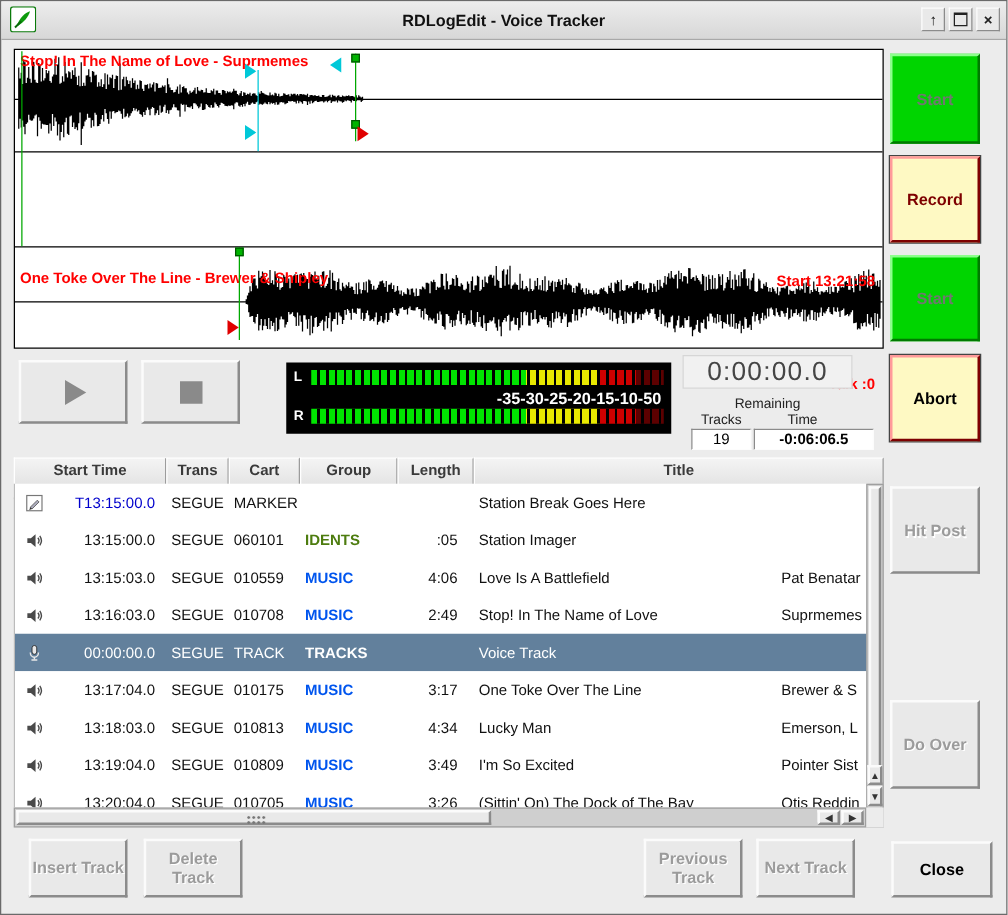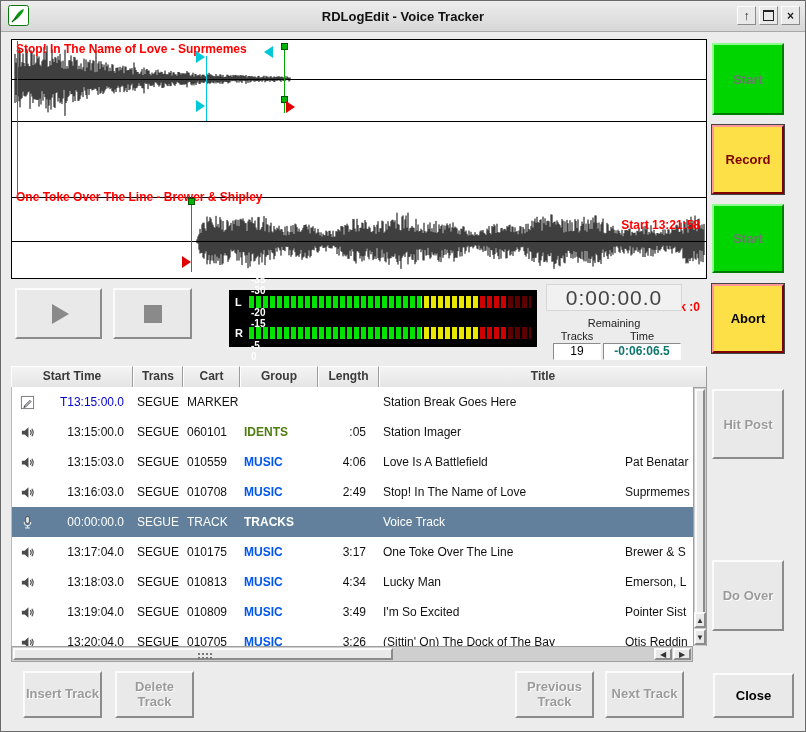--- a/index.html
+++ b/index.html
@@ -29,32 +29,32 @@
   .tri{position:absolute;width:0;height:0;}
   .tri-r{border-top:6px solid transparent;border-bottom:6px solid transparent;border-left:9px solid #00c8d8;}
   .tri-l{border-top:6px solid transparent;border-bottom:6px solid transparent;border-right:9px solid #00c8d8;}
   .tri-red{border-left-color:#e00000;}
   .sq{position:absolute;width:7px;height:7px;background:#00b400;border:1px solid #005500;box-sizing:border-box;}
   .wavesvg{position:absolute;left:0;}
 
   
   .rbtn{position:absolute;left:711px;width:72px;font-weight:bold;}
   .btn-green{background:#00d500;border-color:#8cff8c #007a00 #007a00 #8cff8c;color:#707870;}
-  .btn-red{background:#fde047;border-color:#ff9a9a #7e0000 #7e0000 #ff9a9a;}
+  .btn-red{background:#fef9c3;border-color:#ff9a9a #7e0000 #7e0000 #ff9a9a;}
   .btn-record{color:#7e0000;}
   .btn-abort{color:#000;}
 
   
   .tbtn{position:absolute;top:287px;height:51px;}
   .meter{position:absolute;left:228px;top:289px;width:308px;height:57px;background:#000;padding:5px 6px;box-sizing:border-box;}
   .mrow{display:flex;align-items:center;height:13px;margin-bottom:3px;}
   .mlabel{width:14px;color:#fff;font-size:11px;font-weight:bold;}
   .mbar{flex:1;height:12px;position:relative;background:linear-gradient(90deg,#00e400 0 61%,#e8e800 61% 82%,#cf0000 82% 92%,#5d0000 92% 100%);}
   .mbar:after{content:"";position:absolute;inset:0;background:repeating-linear-gradient(90deg,transparent 0 5px,#000 5px 7px);}
-  .mscale{display:flex;justify-content:center;margin:0 2px 2px 16px;height:13px;color:#fff;font-size:10px;font-weight:bold;flex-direction:column;}
+  .mscale{display:flex;justify-content:flex-end;margin:0 2px 2px 16px;height:13px;color:#fff;font-size:13px;font-weight:bold;}
   .timebox{position:absolute;left:545px;top:283px;width:136px;height:27px;background:#f1f1f1;border:1px solid #d6d6d6;font-size:21px;color:#454545;text-align:center;line-height:26px;letter-spacing:1px;box-sizing:border-box;}
   .remlabel{position:absolute;left:545px;top:316px;width:136px;text-align:center;font-size:11px;color:#222;}
   .collabel{position:absolute;top:329px;font-size:11px;color:#222;text-align:center;}
   .valbox{position:absolute;top:342px;height:17px;background:#fff;border:1px solid;border-color:#8b8b8b #fdfdfd #fdfdfd #8b8b8b;font-size:12px;text-align:center;line-height:15px;box-sizing:border-box;}
 
   
   .thead{position:absolute;left:10px;top:365px;width:696px;height:33px;display:grid;grid-template-columns:122px 50px 57px 78px 61px auto;}
   .hcell{background:linear-gradient(#f4f4f4,#dcdcdc);border-top:1px solid #fff;border-left:1px solid #fff;border-right:1px solid #9c9c9c;border-bottom:1px solid #8c8c8c;font-size:12px;font-weight:600;color:#3a3a3a;text-align:center;line-height:19px;box-sizing:border-box;overflow:hidden;}
   .tbody{position:absolute;left:10px;top:386px;width:682px;height:259px;background:#fff;overflow:hidden;border-left:1px solid #bbb;}
   .trow{display:grid;grid-template-columns:30px 92px 50px 57px 78px 61px 242px auto;align-items:center;height:30px;font-size:12px;color:#111;background:#fff;}
@@ -120,21 +120,21 @@
 
     <svg id="wave1" class="wavesvg" style="top:0;" width="694" height="81">
         <path d="M3 13.9L3 63.0M4 22.7L4 55.0M5 18.1L5 62.0M6 27.1L6 56.3M7 7.8L7 61.3M8 9.8L8 67.4M9 26.4L9 59.2M10 22.1L10 57.9M11 13.5L11 51.7M12 23.0L12 55.8M13 26.1L13 56.5M14 8.6L14 56.3M15 9.6L15 54.7M16 23.7L16 52.4M17 26.0L17 51.5M18 26.3L18 68.9M19 10.3L19 53.7M20 11.8L20 56.6M21 25.2L21 63.0M22 14.4L22 58.9M23 24.3L23 59.5M24 22.6L24 59.6M25 16.0L25 60.0M26 18.5L26 59.9M27 16.5L27 66.7M28 24.7L28 58.7M29 26.2L29 64.5M30 21.2L30 51.2M31 19.6L31 60.7M32 6.9L32 53.9M33 19.7L33 57.2M34 11.5L34 68.4M35 5.7L35 59.3M36 26.9L36 72.4M37 26.2L37 65.6M38 20.9L38 59.8M39 25.2L39 69.7M40 9.5L40 57.7M41 18.8L41 54.2M42 22.0L42 67.0M43 16.9L43 68.0M44 17.8L44 53.1M45 23.0L45 52.3M46 16.1L46 61.6M47 19.9L47 57.9M48 13.9L48 63.2M49 21.4L49 61.8M50 27.9L50 64.1M51 20.6L51 58.5M52 28.9L52 49.9M53 9.7L53 75.9M54 28.8L54 63.0M55 26.1L55 60.9M56 28.5L56 57.1M57 20.3L57 55.8M58 20.2L58 51.0M59 15.4L59 54.2M60 21.4L60 54.1M61 25.7L61 62.2M62 16.8L62 56.1M63 17.3L63 61.0M64 20.4L64 50.2M65 19.7L65 51.8M66 29.3L66 60.9M67 25.7L67 60.7M68 28.9L68 59.2M69 23.4L69 55.4M70 29.6L70 52.0M71 27.3L71 57.1M72 18.6L72 47.2M73 31.2L73 50.6M74 19.5L74 55.1M75 27.5L75 58.9M76 21.7L76 49.1M77 22.5L77 54.9M78 19.8L78 49.2M79 30.3L79 48.7M80 23.2L80 50.5M81 20.3L81 49.8M82 20.8L82 49.5M83 32.2L83 48.4M84 10.8L84 49.0M85 31.8L85 50.9M86 23.4L86 54.9M87 21.3L87 47.0M88 29.0L88 53.7M89 21.3L89 52.9M90 24.1L90 50.8M91 27.2L91 54.0M92 24.6L92 52.6M93 30.2L93 50.5M94 22.5L94 48.9M95 26.3L95 46.3M96 24.4L96 48.3M97 31.3L97 46.9M98 27.7L98 49.1M99 31.0L99 48.2M100 24.1L100 51.2M101 24.7L101 51.7M102 31.0L102 53.4M103 32.8L103 49.5M104 27.8L104 52.0M105 27.9L105 48.1M106 27.4L106 45.9M107 30.8L107 47.7M108 26.8L108 52.2M109 29.9L109 47.0M110 27.6L110 45.6M111 25.8L111 46.4M112 33.2L112 52.2M113 26.4L113 50.6M114 26.8L114 48.1M115 30.3L115 52.0M116 30.2L116 44.4M117 30.0L117 50.2M118 28.4L118 49.4M119 29.4L119 45.4M120 28.1L120 43.7M121 34.3L121 50.3M122 22.5L122 48.2M123 27.3L123 50.9M124 29.9L124 48.2M125 31.9L125 47.7M126 32.0L126 46.0M127 33.9L127 43.3M128 33.6L128 45.8M129 31.6L129 45.9M130 29.1L130 48.1M131 35.0L131 48.4M132 27.5L132 53.4M133 34.0L133 42.9M134 29.6L134 44.0M135 29.0L135 43.6M136 30.6L136 49.1M137 30.5L137 43.8M138 34.0L138 45.6M139 35.3L139 45.8M140 32.5L140 45.9M141 34.1L141 44.9M142 33.4L142 47.1M143 32.2L143 42.5M144 30.1L144 42.5M145 35.0L145 43.6M146 29.6L146 44.9M147 32.4L147 46.6M148 32.9L148 45.3M149 31.7L149 42.7M150 32.0L150 47.9M151 33.9L151 47.9M152 33.8L152 47.3M153 30.5L153 43.2M154 34.1L154 44.1M155 34.4L155 45.5M156 34.3L156 46.1M157 32.2L157 43.9M158 33.0L158 46.2M159 30.9L159 46.0M160 35.6L160 42.0M161 32.4L161 43.4M162 32.3L162 44.7M163 34.4L163 45.9M164 34.3L164 44.0M165 35.7L165 42.1M166 32.0L166 42.5M167 32.0L167 43.2M168 32.8L168 44.6M169 34.6L169 44.7M170 33.0L170 44.9M171 33.8L171 44.3M172 33.1L172 44.8M173 34.2L173 44.2M174 33.2L174 44.4M175 31.0L175 47.4M176 32.5L176 42.7M177 32.6L177 41.7M178 35.2L178 42.0M179 36.1L179 44.5M180 34.5L180 45.4M181 32.7L181 43.9M182 36.7L182 45.4M183 33.8L183 43.2M184 34.1L184 45.0M185 35.9L185 42.8M186 34.9L186 41.3M187 35.3L187 43.8M188 34.2L188 44.0M189 36.5L189 42.7M190 34.9L190 41.9M191 34.6L191 42.9M192 34.8L192 43.1M193 36.2L193 41.8M194 36.7L194 41.2M195 33.7L195 44.0M196 35.0L196 43.0M197 32.8L197 43.4M198 34.2L198 43.7M199 34.5L199 42.9M200 35.3L200 41.9M201 35.8L201 42.9M202 36.2L202 43.4M203 36.4L203 41.6M204 34.0L204 43.4M205 36.1L205 42.1M206 35.6L206 42.9M207 36.3L207 42.4M208 34.2L208 43.8M209 34.7L209 41.7M210 36.7L210 43.8M211 34.9L211 43.6M212 37.1L212 42.0M213 36.8L213 41.5M214 36.6L214 42.0M215 34.6L215 42.0M216 34.9L216 43.4M217 36.0L217 42.8M218 35.7L218 42.4M219 35.3L219 40.8M220 36.9L220 41.2M221 34.9L221 41.0M222 35.6L222 40.7M223 35.0L223 41.3M224 34.9L224 41.4M225 36.1L225 42.7M226 35.1L226 40.6M227 36.4L227 42.5M228 35.2L228 41.0M229 35.2L229 41.8M230 35.6L230 43.0M231 35.4L231 40.8M232 35.8L232 40.8M233 36.2L233 41.2M234 35.0L234 43.9M235 37.5L235 41.1M236 36.2L236 42.9M237 36.0L237 40.6M238 36.1L238 42.5M239 36.5L239 41.7M240 35.9L240 40.8M241 36.7L241 40.6M242 36.8L242 41.6M243 36.4L243 41.5M244 37.3L244 41.2M245 37.6L245 41.0M246 36.0L246 40.9M247 35.9L247 42.0M248 37.6L248 41.1M249 37.4L249 40.5M250 37.2L250 41.8M251 36.5L251 40.8M252 35.7L252 40.2M253 37.7L253 42.3M254 35.8L254 41.2M255 36.6L255 41.0M256 36.6L256 41.1M257 37.7L257 40.3M258 36.6L258 41.9M259 36.1L259 40.4M260 37.4L260 40.9M261 37.6L261 41.1M262 36.4L262 42.1M263 36.9L263 41.6M264 37.1L264 40.3M265 36.5L265 41.0M266 36.7L266 40.1M267 36.1L267 40.4M268 37.0L268 40.8M269 36.7L269 41.9M270 36.7L270 40.2M271 37.2L271 40.8M272 37.8L272 40.8M273 36.2L273 41.0M274 37.9L274 40.1M275 36.2L275 40.1M276 37.2L276 40.1M277 37.9L277 41.6M278 37.4L278 40.6" stroke="#000" stroke-width="1" fill="none"></path>
       </svg>
     <svg id="wave3" class="wavesvg" style="top:157px;" width="694" height="81">
         <path d="M185 42.3L185 46.1M186 39.3L186 46.6M187 37.2L187 52.7M188 31.9L188 56.6M189 35.9L189 56.0M190 27.4L190 55.8M191 25.7L191 60.5M192 25.7L192 61.7M193 31.4L193 56.5M194 33.7L194 54.2M195 19.5L195 67.4M196 25.2L196 63.1M197 23.9L197 58.1M198 20.2L198 67.2M199 21.6L199 63.5M200 25.4L200 58.3M201 27.7L201 63.7M202 29.9L202 66.2M203 30.9L203 57.4M204 18.9L204 66.4M205 29.4L205 59.7M206 27.1L206 63.8M207 30.5L207 61.2M208 20.0L208 68.0M209 22.6L209 57.2M210 32.6L210 67.7M211 24.0L211 66.5M212 34.7L212 58.5M213 33.2L213 56.1M214 32.6L214 58.4M215 23.0L215 58.6M216 24.4L216 64.9M217 29.3L217 62.5M218 28.2L218 60.5M219 25.8L219 52.6M220 33.6L220 54.5M221 23.6L221 54.0M222 27.1L222 52.7M223 23.3L223 55.7M224 22.4L224 56.7M225 28.7L225 63.7M226 22.8L226 52.9M227 29.2L227 63.6M228 22.4L228 55.3M229 21.8L229 60.4M230 23.2L230 68.1M231 21.4L231 55.1M232 23.9L232 55.2M233 25.9L233 58.5M234 26.2L234 65.9M235 34.0L235 58.2M236 24.4L236 71.2M237 22.4L237 55.5M238 22.9L238 69.6M239 25.2L239 64.3M240 20.2L240 57.3M241 26.1L241 56.5M242 26.6L242 64.5M243 23.6L243 63.8M244 30.5L244 61.3M245 32.8L245 59.9M246 20.3L246 58.7M247 19.9L247 67.6M248 33.2L248 60.2M249 31.8L249 55.7M250 30.0L250 65.5M251 25.2L251 57.3M252 19.1L252 53.0M253 34.2L253 68.1M254 21.1L254 59.9M255 27.3L255 58.2M256 27.7L256 58.1M257 35.2L257 52.9M258 28.6L258 62.8M259 25.7L259 53.0M260 34.4L260 55.4M261 35.5L261 56.3M262 29.1L262 62.2M263 32.2L263 58.9M264 33.5L264 50.9M265 30.7L265 54.7M266 31.9L266 50.1M267 28.7L267 51.3M268 33.4L268 53.4M269 32.1L269 58.7M270 32.3L270 49.9M271 35.0L271 53.1M272 38.1L272 53.1M273 29.6L273 54.2M274 38.4L274 49.6M275 28.9L275 50.0M276 34.4L276 49.8M277 37.8L277 58.3M278 35.0L278 53.1M279 28.7L279 59.8M280 35.1L280 57.9M281 28.1L281 53.4M282 37.0L282 51.4M283 26.6L283 55.2M284 27.4L284 59.8M285 30.1L285 58.8M286 34.6L286 58.2M287 31.6L287 59.9M288 34.8L288 56.8M289 34.5L289 52.9M290 33.1L290 62.8M291 30.8L291 60.6M292 28.2L292 59.6M293 28.0L293 55.8M294 27.4L294 60.8M295 29.6L295 61.5M296 32.5L296 58.8M297 27.7L297 53.3M298 36.4L298 60.5M299 30.7L299 59.0M300 30.6L300 53.1M301 29.2L301 52.4M302 34.1L302 53.3M303 31.2L303 49.3M304 36.6L304 51.0M305 35.6L305 54.8M306 31.8L306 55.7M307 35.3L307 53.8M308 38.3L308 49.7M309 35.3L309 49.5M310 39.5L310 48.5M311 36.7L311 50.8M312 38.0L312 51.0M313 38.4L313 50.4M314 33.6L314 54.5M315 34.6L315 49.5M316 38.8L316 48.2M317 33.9L317 50.9M318 33.7L318 51.2M319 37.0L319 51.4M320 40.0L320 51.4M321 33.7L321 48.9M322 39.7L322 48.6M323 39.5L323 50.3M324 34.1L324 50.1M325 34.6L325 57.0M326 32.2L326 51.8M327 33.0L327 58.6M328 34.3L328 49.7M329 29.1L329 54.1M330 29.1L330 55.0M331 29.8L331 59.4M332 37.5L332 57.1M333 28.0L333 58.6M334 28.8L334 59.4M335 26.7L335 57.7M336 28.5L336 61.8M337 34.9L337 61.8M338 32.3L338 53.7M339 33.2L339 59.0M340 32.8L340 52.1M341 22.0L341 54.6M342 22.2L342 63.7M343 31.5L343 64.4M344 34.5L344 66.5M345 21.8L345 54.2M346 28.0L346 54.4M347 34.3L347 55.7M348 31.0L348 61.5M349 30.6L349 58.9M350 25.5L350 64.5M351 26.1L351 59.4M352 31.6L352 63.5M353 23.0L353 58.7M354 25.2L354 54.3M355 31.7L355 51.6M356 32.1L356 59.9M357 29.5L357 62.3M358 30.8L358 53.4M359 34.7L359 57.3M360 35.2L360 54.9M361 34.0L361 63.1M362 28.1L362 61.9M363 29.9L363 59.4M364 36.9L364 62.1M365 27.7L365 51.1M366 24.2L366 61.1M367 35.0L367 63.0M368 31.4L368 64.4M369 31.2L369 60.7M370 23.6L370 52.6M371 24.3L371 60.5M372 35.8L372 56.5M373 34.5L373 64.2M374 26.8L374 65.4M375 32.6L375 55.2M376 24.2L376 61.6M377 28.7L377 67.8M378 29.5L378 61.4M379 24.2L379 61.1M380 22.8L380 59.1M381 22.8L381 60.2M382 25.2L382 59.4M383 23.3L383 56.8M384 31.5L384 61.8M385 15.7L385 65.0M386 26.8L386 67.6M387 27.8L387 58.5M388 33.2L388 64.1M389 33.3L389 71.9M390 19.5L390 60.8M391 18.4L391 58.9M392 31.5L392 57.3M393 22.5L393 60.1M394 18.5L394 55.7M395 30.6L395 54.7M396 15.6L396 67.4M397 33.9L397 60.1M398 31.3L398 59.5M399 30.6L399 57.0M400 28.9L400 62.5M401 30.5L401 63.0M402 30.9L402 57.3M403 34.8L403 67.2M404 21.9L404 65.2M405 33.6L405 52.5M406 27.5L406 63.2M407 34.5L407 52.7M408 33.9L408 51.9M409 31.7L409 55.2M410 33.1L410 52.7M411 36.0L411 63.3M412 25.8L412 63.5M413 34.1L413 53.1M414 35.7L414 58.7M415 34.5L415 58.1M416 27.5L416 50.9M417 31.8L417 58.2M418 25.4L418 61.8M419 34.5L419 60.5M420 31.2L420 55.1M421 35.1L421 57.6M422 26.9L422 58.4M423 35.5L423 56.5M424 23.9L424 58.5M425 36.1L425 56.5M426 35.0L426 63.0M427 27.4L427 64.7M428 31.7L428 59.8M429 29.0L429 65.2M430 27.6L430 53.4M431 36.2L431 60.8M432 28.4L432 58.0M433 32.6L433 52.1M434 28.6L434 57.5M435 26.4L435 52.8M436 28.1L436 55.9M437 30.9L437 61.4M438 26.7L438 58.4M439 34.6L439 53.2M440 30.4L440 56.2M441 25.4L441 54.3M442 31.1L442 64.6M443 29.6L443 60.9M444 30.5L444 60.4M445 31.4L445 60.9M446 36.7L446 54.2M447 33.4L447 50.3M448 37.4L448 59.6M449 31.6L449 55.1M450 32.1L450 59.3M451 29.2L451 50.4M452 29.7L452 50.4M453 34.8L453 56.7M454 33.6L454 53.8M455 36.8L455 50.2M456 38.6L456 48.7M457 33.6L457 55.4M458 38.2L458 50.2M459 34.8L459 49.5M460 37.6L460 49.5M461 37.5L461 51.4M462 38.7L462 49.8M463 35.2L463 48.1M464 38.0L464 48.7M465 37.1L465 51.6M466 38.5L466 52.3M467 38.1L467 48.6M468 34.5L468 53.2M469 33.3L469 51.3M470 34.4L470 52.7M471 32.9L471 55.0M472 35.8L472 49.2M473 36.7L473 54.0M474 38.0L474 53.6M475 31.6L475 49.3M476 33.3L476 58.7M477 29.2L477 50.6M478 36.0L478 60.0M479 37.4L479 52.9M480 29.0L480 53.4M481 30.0L481 57.9M482 27.2L482 61.9M483 28.6L483 57.1M484 36.0L484 51.2M485 26.7L485 55.6M486 35.0L486 59.0M487 35.8L487 62.2M488 35.2L488 52.2M489 31.2L489 61.6M490 30.9L490 53.0M491 33.5L491 54.1M492 32.1L492 55.1M493 31.8L493 52.3M494 33.4L494 61.5M495 29.0L495 61.1M496 30.1L496 53.9M497 28.1L497 52.6M498 27.7L498 58.5M499 34.8L499 57.5M500 29.4L500 54.4M501 29.8L501 58.9M502 35.2L502 53.9M503 30.4L503 54.6M504 34.9L504 53.1M505 34.0L505 50.4M506 37.2L506 52.1M507 33.5L507 54.8M508 29.1L508 53.3M509 29.6L509 50.1M510 36.6L510 50.4M511 30.0L511 49.7M512 31.9L512 54.2M513 36.3L513 57.9M514 26.9L514 59.6M515 34.8L515 56.5M516 26.7L516 50.8M517 32.0L517 62.1M518 33.2L518 54.0M519 29.1L519 55.1M520 23.7L520 63.9M521 30.6L521 60.9M522 24.3L522 65.0M523 21.5L523 60.8M524 25.8L524 60.8M525 19.8L525 56.3M526 25.0L526 55.3M527 26.0L527 65.7M528 22.9L528 68.8M529 22.4L529 63.3M530 33.7L530 59.2M531 19.6L531 55.5M532 26.2L532 65.2M533 21.3L533 64.7M534 28.1L534 63.4M535 24.0L535 65.3M536 23.7L536 57.3M537 24.3L537 59.2M538 29.8L538 59.0M539 17.4L539 55.9M540 17.6L540 64.8M541 26.1L541 64.4M542 25.0L542 71.9M543 24.5L543 67.1M544 27.6L544 66.3M545 23.4L545 62.7M546 25.3L546 58.9M547 26.9L547 68.4M548 28.2L548 69.3M549 30.4L549 61.0M550 22.1L550 61.4M551 23.6L551 58.6M552 35.5L552 65.5M553 24.4L553 66.4M554 34.9L554 56.1M555 22.8L555 60.0M556 26.2L556 53.7M557 34.3L557 53.9M558 23.2L558 56.2M559 33.9L559 61.2M560 25.3L560 57.2M561 34.4L561 61.7M562 33.8L562 54.1M563 22.1L563 60.7M564 24.1L564 55.0M565 31.0L565 59.7M566 22.4L566 65.8M567 35.3L567 60.5M568 33.5L568 61.1M569 29.0L569 62.1M570 24.6L570 54.6M571 26.8L571 62.5M572 19.8L572 64.4M573 33.4L573 53.9M574 26.6L574 64.4M575 34.7L575 54.1M576 22.5L576 65.9M577 26.7L577 61.4M578 31.9L578 66.0M579 23.1L579 61.9M580 31.9L580 59.6M581 20.6L581 69.6M582 25.5L582 63.6M583 18.5L583 66.1M584 18.4L584 56.7M585 25.8L585 58.2M586 31.5L586 65.2M587 25.5L587 65.0M588 34.3L588 62.8M589 27.3L589 66.9M590 25.1L590 55.9M591 21.6L591 52.6M592 35.7L592 60.2M593 36.5L593 55.5M594 35.9L594 54.1M595 25.9L595 59.2M596 27.3L596 62.0M597 33.6L597 57.3M598 34.0L598 53.1M599 29.9L599 59.2M600 31.5L600 55.4M601 28.7L601 57.7M602 32.6L602 49.8M603 36.1L603 56.1M604 33.4L604 49.7M605 36.5L605 49.0M606 32.7L606 50.6M607 34.0L607 54.9M608 35.9L608 55.9M609 37.7L609 49.5M610 32.8L610 52.8M611 39.2L611 55.2M612 36.2L612 56.6M613 33.1L613 51.6M614 33.2L614 52.0M615 33.0L615 53.7M616 33.8L616 56.3M617 32.0L617 53.4M618 31.5L618 49.2M619 38.5L619 58.6M620 34.8L620 57.4M621 35.7L621 50.5M622 36.0L622 56.2M623 35.6L623 53.5M624 38.2L624 53.4M625 33.7L625 50.3M626 34.3L626 55.0M627 31.5L627 53.5M628 35.1L628 56.4M629 33.8L629 52.5M630 34.4L630 50.5M631 29.5L631 60.0M632 37.2L632 50.7M633 28.9L633 60.1M634 32.5L634 56.2M635 26.8L635 54.5M636 37.7L636 58.8M637 35.0L637 51.1M638 36.5L638 51.1M639 28.2L639 59.0M640 34.4L640 52.5M641 35.7L641 59.5M642 32.8L642 53.1M643 36.6L643 56.7M644 38.6L644 52.9M645 36.0L645 49.0M646 36.1L646 55.8M647 36.9L647 53.0M648 36.3L648 53.7M649 34.9L649 52.0M650 36.8L650 50.0M651 32.4L651 48.6M652 38.1L652 52.8M653 32.4L653 54.2M654 36.3L654 54.6M655 36.8L655 48.8M656 32.3L656 51.9M657 32.5L657 52.5M658 37.1L658 49.0M659 35.6L659 52.2M660 31.0L660 56.6M661 32.9L661 51.6M662 32.4L662 50.9M663 33.0L663 49.7M664 28.3L664 55.5M665 27.7L665 55.0M666 29.4L666 54.2M667 34.8L667 55.9M668 34.8L668 54.6M669 25.5L669 52.7M670 33.4L670 51.1M671 36.7L671 61.5M672 23.8L672 61.3M673 26.2L673 60.9M674 31.0L674 66.5M675 22.2L675 65.5M676 35.6L676 66.4M677 23.2L677 61.6M678 28.0L678 64.0M679 19.7L679 61.3M680 26.4L680 60.7M681 23.6L681 64.2M682 33.0L682 54.1M683 18.5L683 61.7M684 31.6L684 62.7M685 34.2L685 56.7M686 22.0L686 61.3M687 21.7L687 67.4M688 28.3L688 53.3M689 31.5L689 64.5M690 27.5L690 53.9M691 32.4L691 65.2M692 26.9L692 58.0" stroke="#000" stroke-width="1" fill="none"></path>
       </svg>
 
     <div class="wave-title" style="left:4px;top:2px;">Stop! In The Name of Love - Suprmemes</div>
     <div class="wave-label" style="right:6px;top:141px;">Start 13:21:58</div>
-    <div class="wave-title" style="left:4px;top:150px;">One Toke Over The Line - Brewer &amp; Shipley</div>
+    <div class="wave-title" style="left:4px;top:175px;">One Toke Over The Line - Brewer &amp; Shipley</div>
     <div class="wave-label" style="right:6px;top:223px;">Talk :0</div>
 
     <div class="vline green" style="left:5px;top:1px;height:156px;"></div>
     <div class="vline cyan" style="left:194px;top:16px;height:65px;"></div>
     <div class="tri tri-r" style="left:184px;top:11px;"></div>
     <div class="tri tri-r" style="left:184px;top:60px;"></div>
     <div class="tri tri-l" style="left:252px;top:6px;"></div>
     <div class="vline green" style="left:272px;top:3px;height:70px;"></div>
     <div class="sq" style="left:269px;top:3px;"></div>
     <div class="sq" style="left:269px;top:56px;"></div>
@@ -193,21 +193,21 @@
       <span class="mlabel">R</span>
       <div class="mbar"></div>
     </div>
   </div>
 
   <div class="timebox">0:00:00.0</div>
   <div class="remlabel">Remaining</div>
   <div class="collabel" style="left:551px;width:50px;">Tracks</div>
   <div class="collabel" style="left:603px;width:76px;">Time</div>
   <div class="valbox" style="left:552px;width:48px;color:#000;">19</div>
-  <div class="valbox" style="left:602px;width:78px;color:#0f766e;font-weight:600;">-0:06:06.5</div>
+  <div class="valbox" style="left:602px;width:96px;color:#000000;font-weight:600;">-0:06:06.5</div>
 
   <div class="thead">
     <div class="hcell">Start Time</div>
     <div class="hcell">Trans</div>
     <div class="hcell">Cart</div>
     <div class="hcell">Group</div>
     <div class="hcell">Length</div>
     <div class="hcell">Title</div>
   </div>
 

